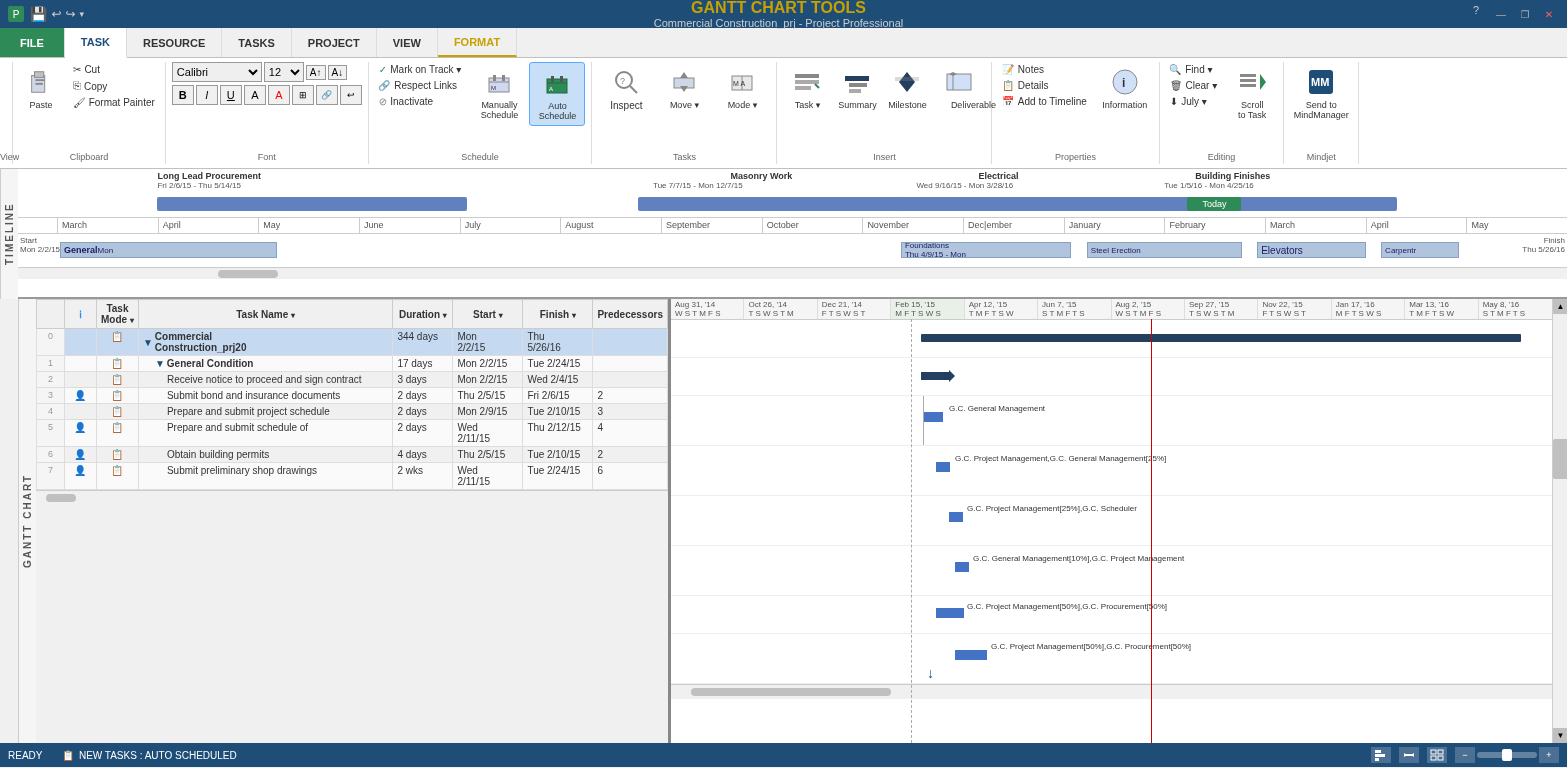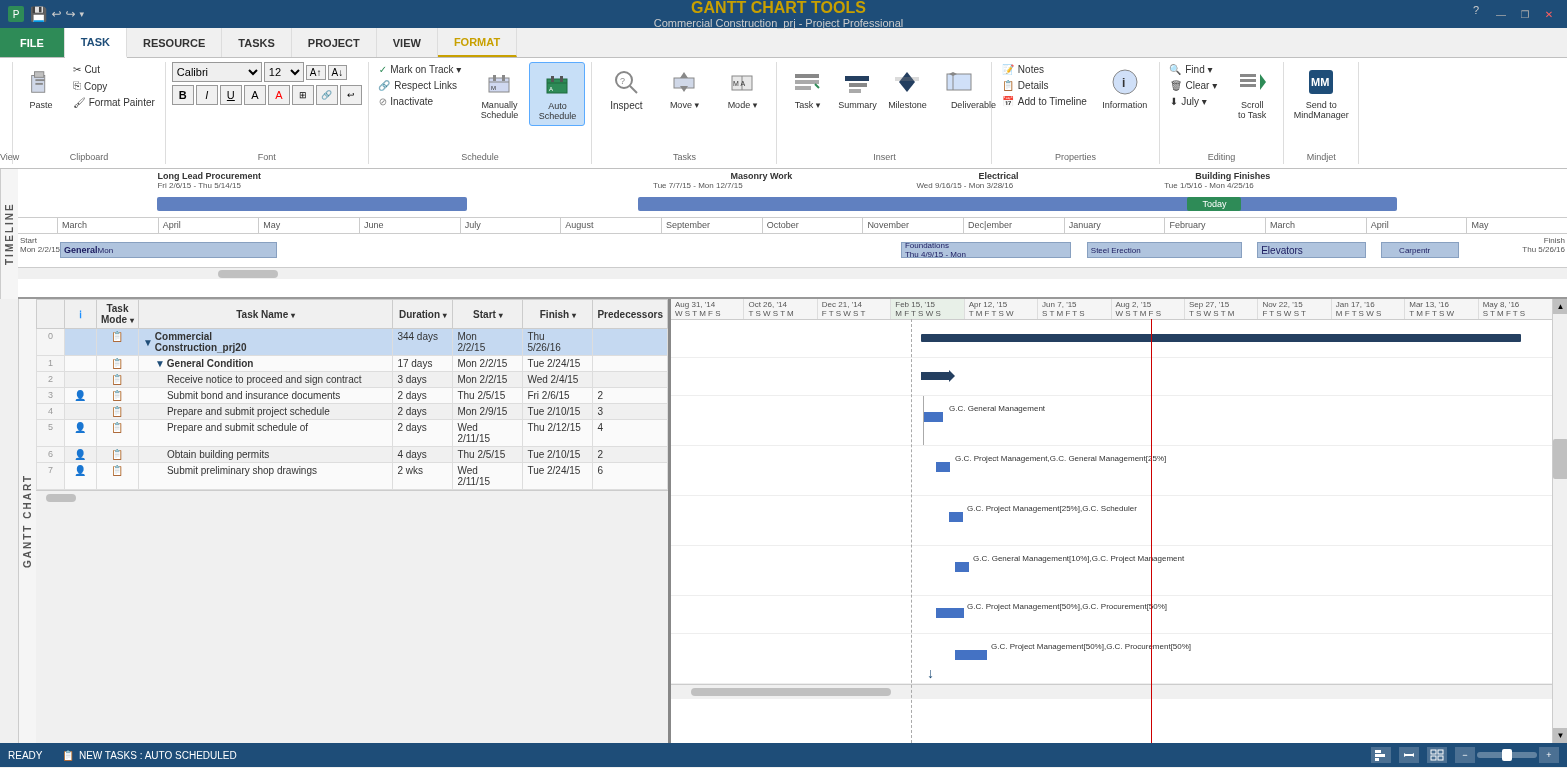--- a/index.html
+++ b/index.html
@@ -417,21 +417,21 @@
 
       <div style="position:relative; height:45px; background:white; padding-left:40px; overflow:hidden;">
 
         <div style="position:absolute;left:2px;top:2px;font-size:8px;color:#555;">Start<br>Mon 2/2/15</div>
         <div style="position:absolute;right:2px;top:2px;font-size:8px;color:#555;text-align:right;">Finish<br>Thu 5/26/16</div>
 
         <div style="position:absolute;top:8px;left:42px;width:14%;height:16px;background:#b0c4de;border:1px solid #88a0c0;display:flex;align-items:center;padding:0 3px;font-size:9px;color:#1a1a5e;font-weight:600;">General<br><span style="font-size:8px;font-weight:normal;">Mon</span></div>
         <div style="position:absolute;top:8px;left:57%;width:11%;height:16px;background:#b0c4de;border:1px solid #88a0c0;display:flex;align-items:center;padding:0 3px;font-size:8px;color:#1a1a5e;">Foundations<br>Thu 4/9/15 - Mon</div>
         <div style="position:absolute;top:8px;left:69%;width:10%;height:16px;background:#b0c4de;border:1px solid #88a0c0;display:flex;align-items:center;padding:0 3px;font-size:8px;color:#1a1a5e;">Steel Erection</div>
         <div style="position:absolute;top:8px;left:80%;width:7%;height:16px;background:#b0c4de;border:1px solid #88a0c0;display:flex;align-items:center;padding:0 3px;font-size:10px;color:#1a1a5e;">Elevators</div>
-        <div style="position:absolute;top:8px;left:88%;width:5%;height:16px;background:#b0c4de;border:1px solid #88a0c0;display:flex;align-items:center;padding:0 17px;font-size:8px;color:#1a1a5e;">Carpentr</div>
+        <div style="position:absolute;top:8px;left:88%;width:5%;height:16px;background:#b0c4de;border:1px solid #88a0c0;display:flex;align-items:center;padding:0 3px;font-size:8px;color:#1a1a5e;">Carpentr</div>
 
         <div style="position:absolute;bottom:0;left:0;right:0;height:12px;background:#f0f0f0;border-top:1px solid #ccc;display:flex;align-items:center;">
           <div style="width:60px;height:8px;background:#c0c0c0;border-radius:4px;margin-left:200px;"></div>
         </div>
       </div>
     </div>
 
     <div style="flex:1; display:flex; overflow:hidden;">
 
       <div style="writing-mode:vertical-rl;transform:rotate(180deg);font-size:10px;font-weight:600;color:#555;background:#f5f5f5;border-right:1px solid #ccc;width:18px;display:flex;align-items:center;justify-content:center;letter-spacing:2px;text-transform:uppercase;">GANTT CHART</div>

